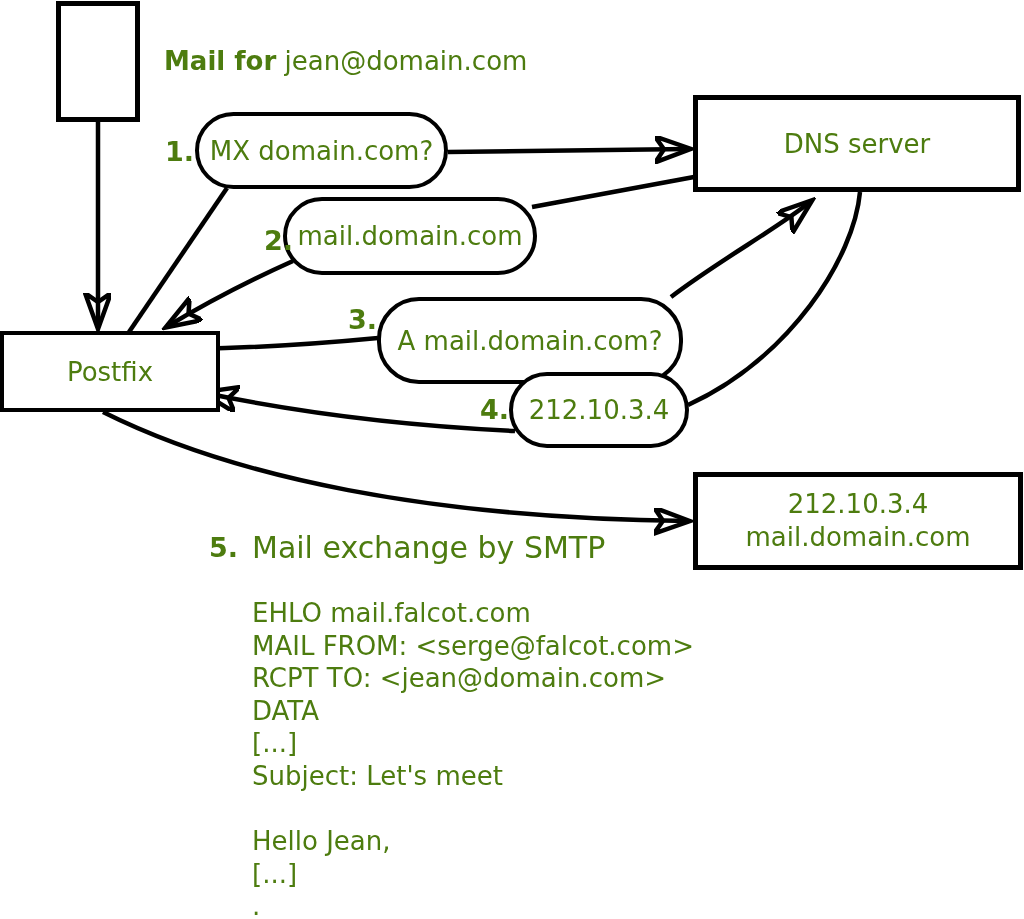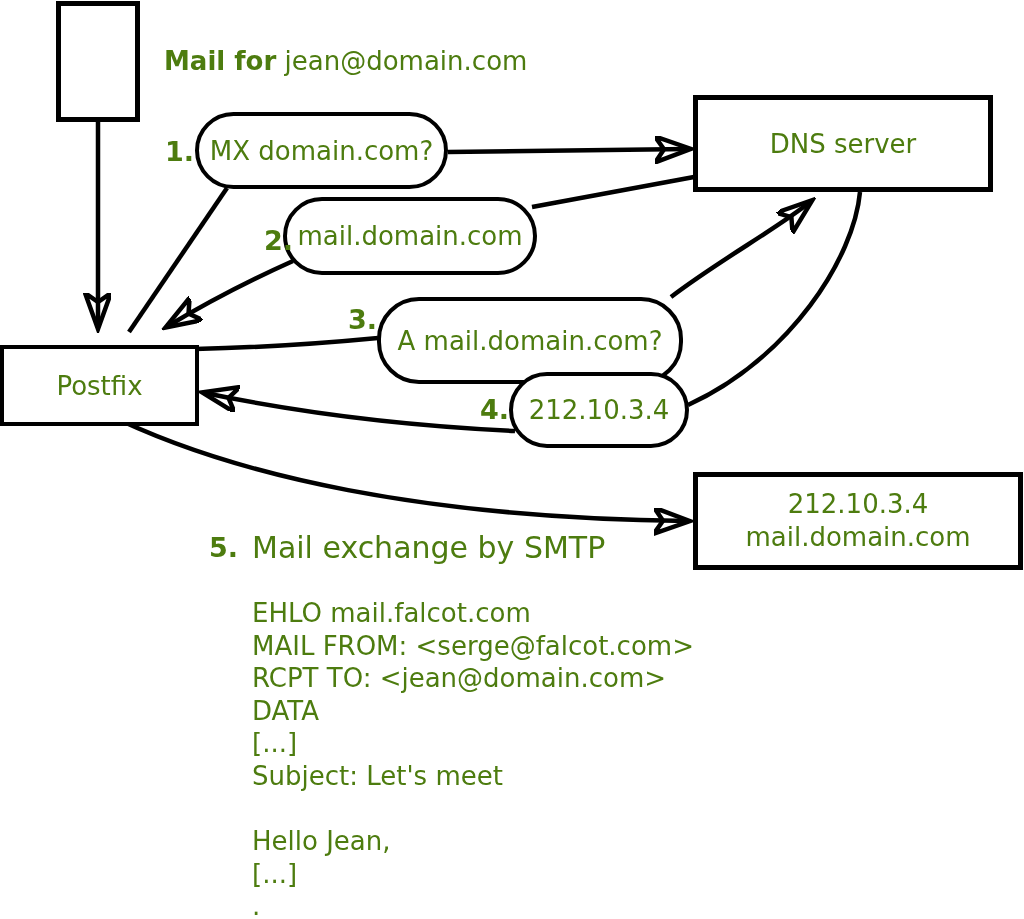--- a/index.html
+++ b/index.html
@@ -38,22 +38,22 @@
     justify-content: center;
     font-size: 26px;
     z-index: 2;
     text-align: left;
   }
   .pill {
     border-radius: 42px;
     border-width: 4px;
   }
   .box-sender   { left: 56px;  top: 1px;   width: 84px;  height: 121px; border-width: 5px; }
-  .box-postfix  { left: 0px;   top: 345px; width: 199px; height: 81px; }
-  .box-dns      { left: 693px; top: 95px;  width: 300px; height: 97px;  border-width: 5px; }
+  .box-postfix  { left: 0px;   top: 331px; width: 220px; height: 81px; }
+  .box-dns      { left: 693px; top: 95px;  width: 328px; height: 97px;  border-width: 5px; }
   .box-mailsrv  { left: 693px; top: 472px; width: 330px; height: 98px;  border-width: 5px;
                   flex-direction: column; line-height: 33px; }
   .pill-1 { left: 195px; top: 112px; width: 253px; height: 77px; }
   .pill-2 { left: 283px; top: 197px; width: 254px; height: 78px; }
   .pill-3 { left: 377px; top: 297px; width: 306px; height: 87px; }
   .pill-4 { left: 509px; top: 372px; width: 180px; height: 76px; }
   .num {
     position: absolute;
     width: 46px;
     font-size: 27px;

